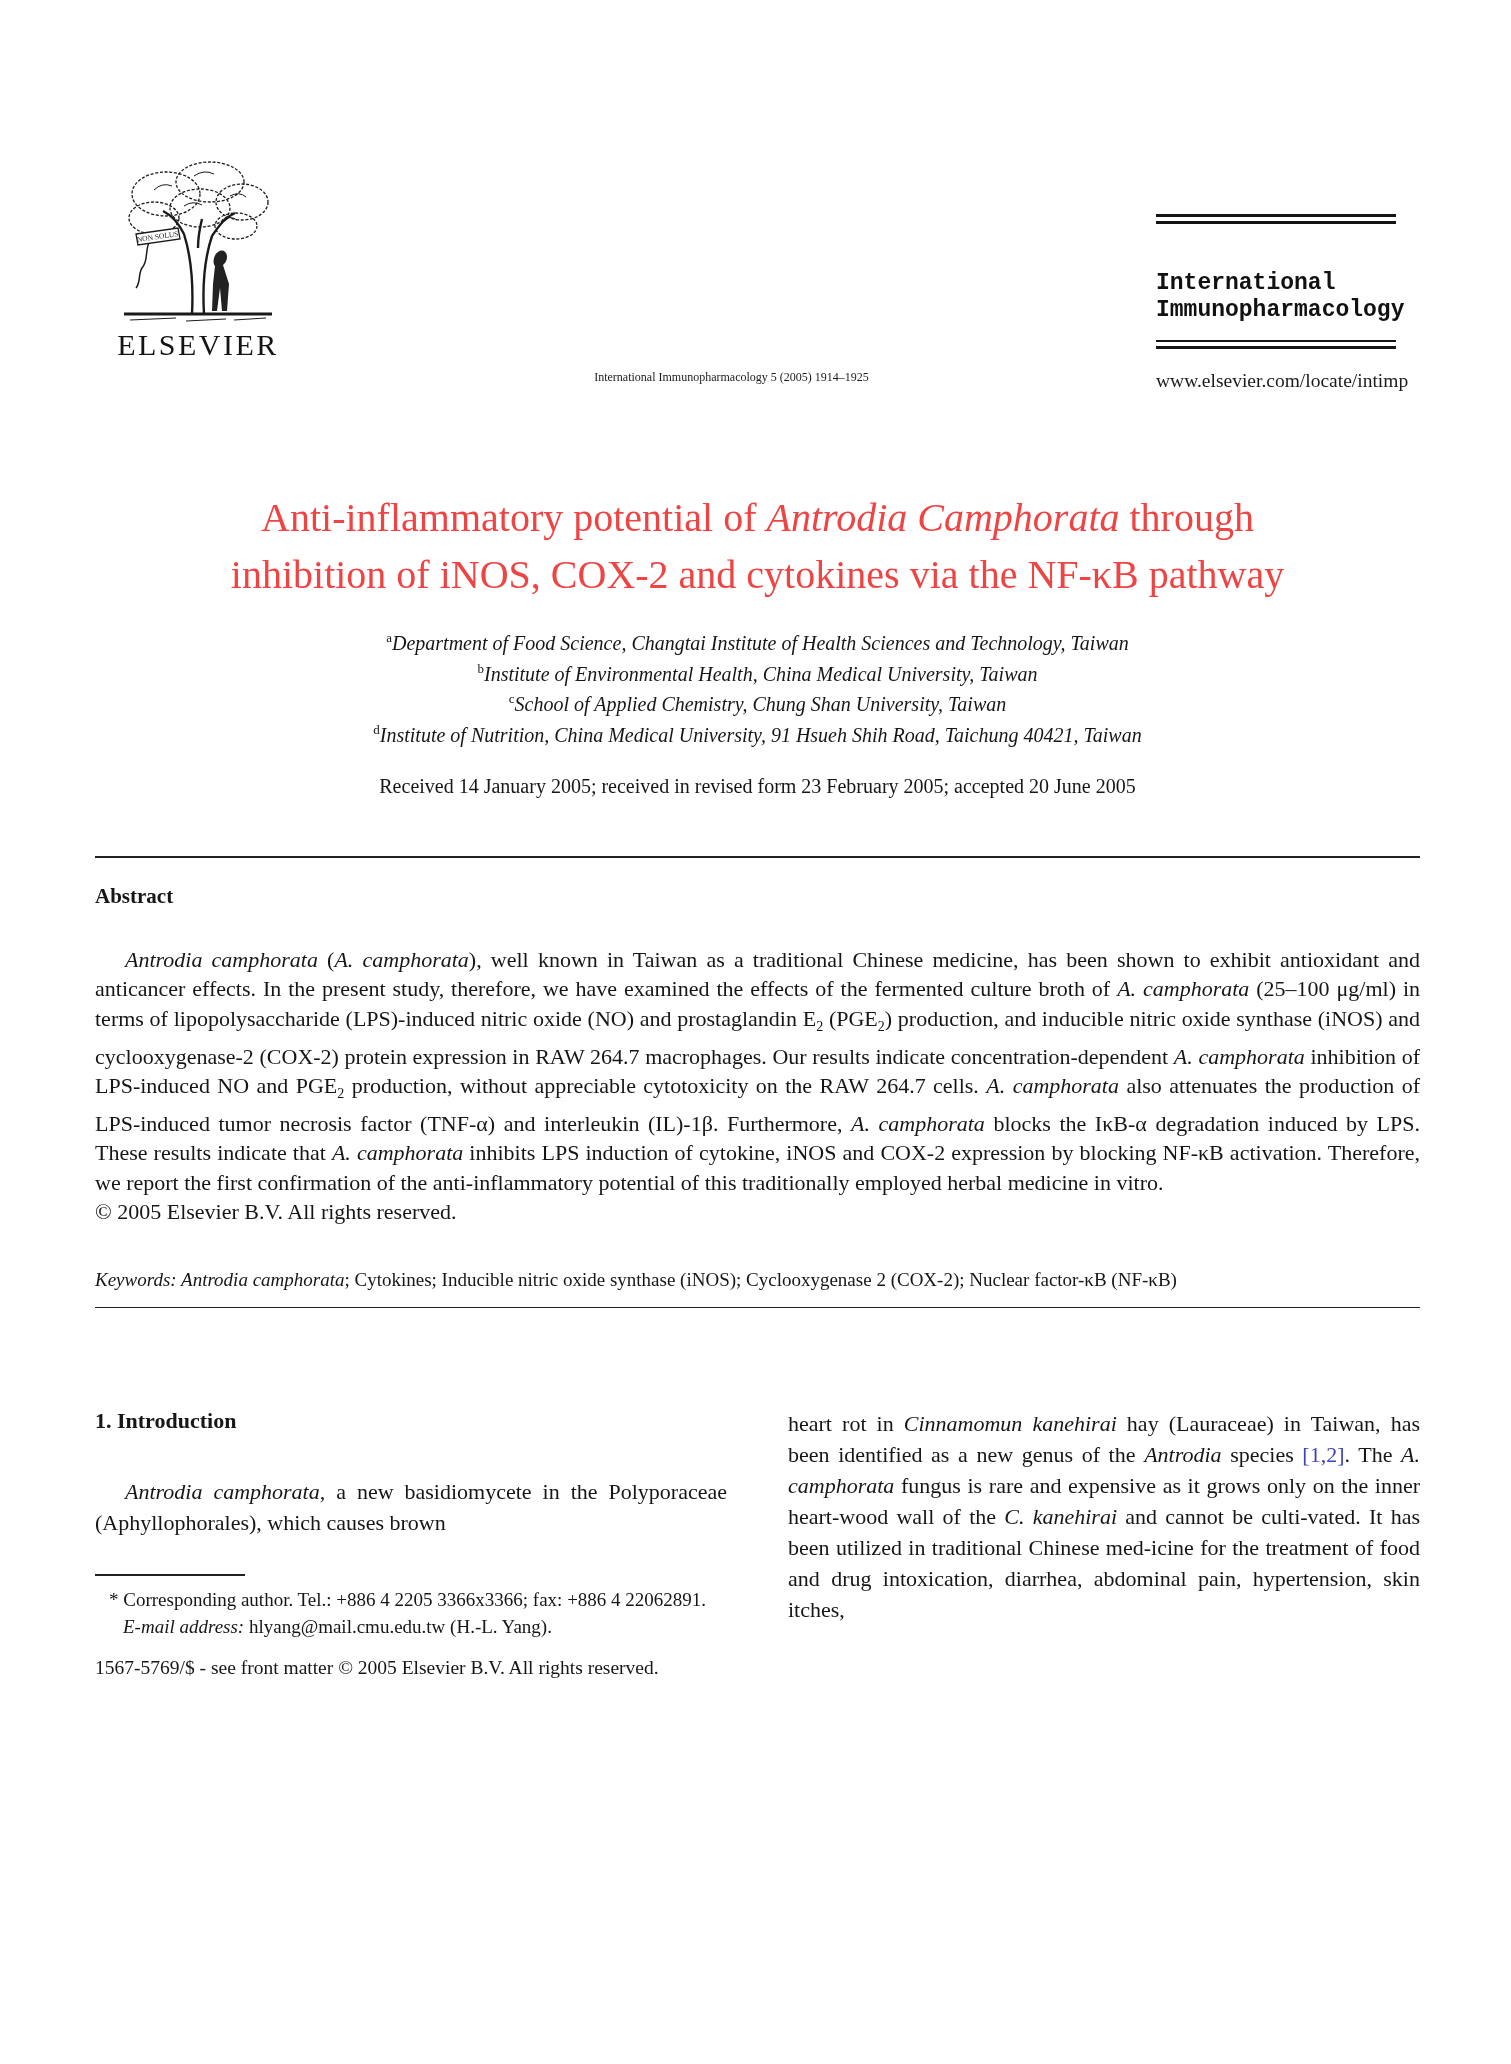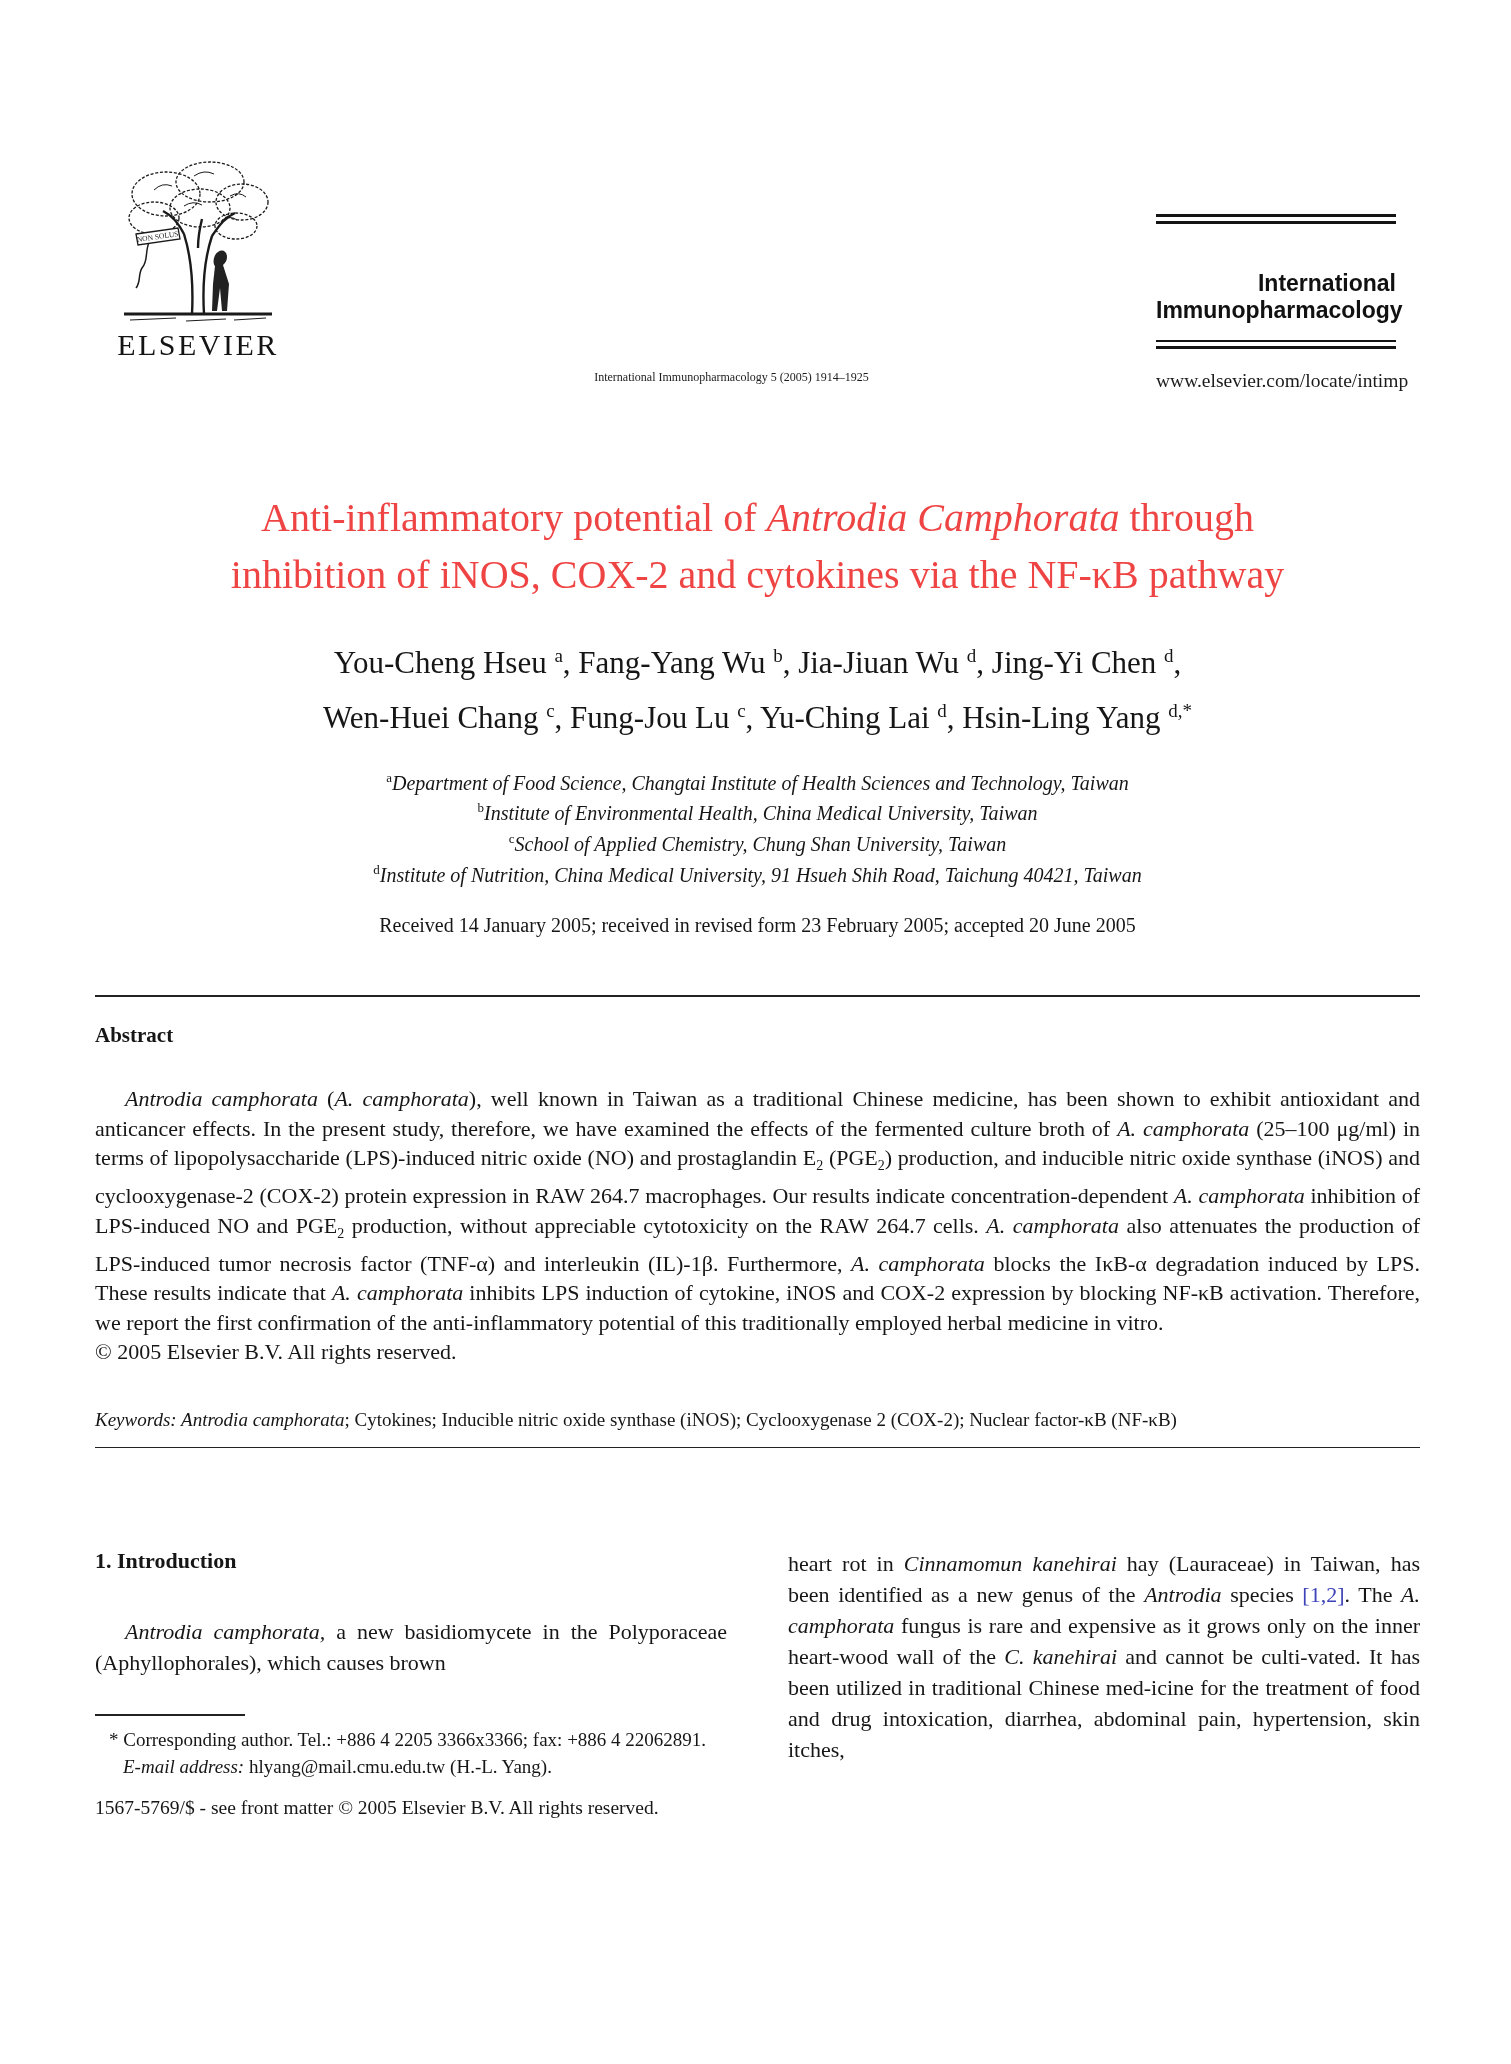--- a/index.html
+++ b/index.html
@@ -17,22 +17,22 @@
   
   .header { position: relative; height: 265px; }
   .logo-block { position: absolute; left: 14px; top: 4px; width: 178px; text-align: center; }
   .logo-block svg { display: block; margin: 0 auto; }
   .publisher-word { margin-top: 2px; font-size: 30px; letter-spacing: 2.5px; color: #141414; }
   .citation { position: absolute; left: 50%; transform: translateX(-50%); margin-left: -26px;
               top: 220px; font-size: 12px; white-space: nowrap; color: #1b1b1b; }
   .journal-block { position: absolute; right: 24px; top: 64px; width: 240px; }
   .rule-double-top { height: 4px; border-top: 3px solid #141414; border-bottom: 3px solid #141414; }
   .rule-double-bottom { height: 4px; border-top: 2px solid #141414; border-bottom: 3px solid #141414; margin-top: 16px; }
-  .journal-name { margin-top: 46px; font-family: Liberation Sans, sans-serif;
-                  font-weight: bold; font-size: 23px; line-height: 27px; color: #111; text-align: right; }
+  .journal-name { margin-top: 46px; font-family: Liberation Mono, monospace;
+                  font-weight: bold; font-size: 23px; line-height: 27px; color: #111; }
   .website { margin-top: 21px; text-align: right; white-space: nowrap; font-size: 19.5px; color: #1b1b1b; }
   
   .article-title { margin-top: 74px; text-align: center; font-size: 40px; line-height: 57px; color: #ef4444; }
   .authors { margin-top: 29px; text-align: center; font-size: 31px; line-height: 48px; }
   .authors sup { font-size: 19px; }
   .affiliations { margin-top: 22px; text-align: center; font-size: 20px; line-height: 26px; }
   .affiliations .affil-line i { font-style: italic; }
   .affiliations sup { font-size: 13px; font-style: normal; }
   .received { margin-top: 27px; text-align: center; font-size: 20px; }
   .rule-thin { border: none; border-top: 2px solid #222; margin: 58px 0 0 0; }
@@ -98,21 +98,20 @@
         <div>International</div>
         <div>Immunopharmacology</div>
       </div>
       <div class="rule-double-bottom"></div>
       <div class="website">www.elsevier.com/locate/intimp</div>
     </div>
   </div>
 
   <div class="article-title">Anti-inflammatory potential of <i>Antrodia Camphorata</i> through<br>inhibition of iNOS, COX-2 and cytokines via the NF-κB pathway</div>
 
-  <div class="authors">You-Cheng Hseu <sup>a</sup>, Fang-Yang Wu <sup>b</sup>, Jia-Jiuan Wu <sup>d</sup>, Jing-Yi Chen <sup>d</sup>,<br>Wen-Huei Chang <sup>c</sup>, Fung-Jou Lu <sup>c</sup>, Yu-Ching Lai <sup>d</sup>, Hsin-Ling Yang <sup>d,*</sup></div>
 
   <div class="affiliations">
     <div class="affil-line"><sup>a</sup><i>Department of Food Science, Changtai Institute of Health Sciences and Technology, Taiwan</i></div>
     <div class="affil-line"><sup>b</sup><i>Institute of Environmental Health, China Medical University, Taiwan</i></div>
     <div class="affil-line"><sup>c</sup><i>School of Applied Chemistry, Chung Shan University, Taiwan</i></div>
     <div class="affil-line"><sup>d</sup><i>Institute of Nutrition, China Medical University, 91 Hsueh Shih Road, Taichung 40421, Taiwan</i></div>
   </div>
 
   <div class="received">Received 14 January 2005; received in revised form 23 February 2005; accepted 20 June 2005</div>
 

